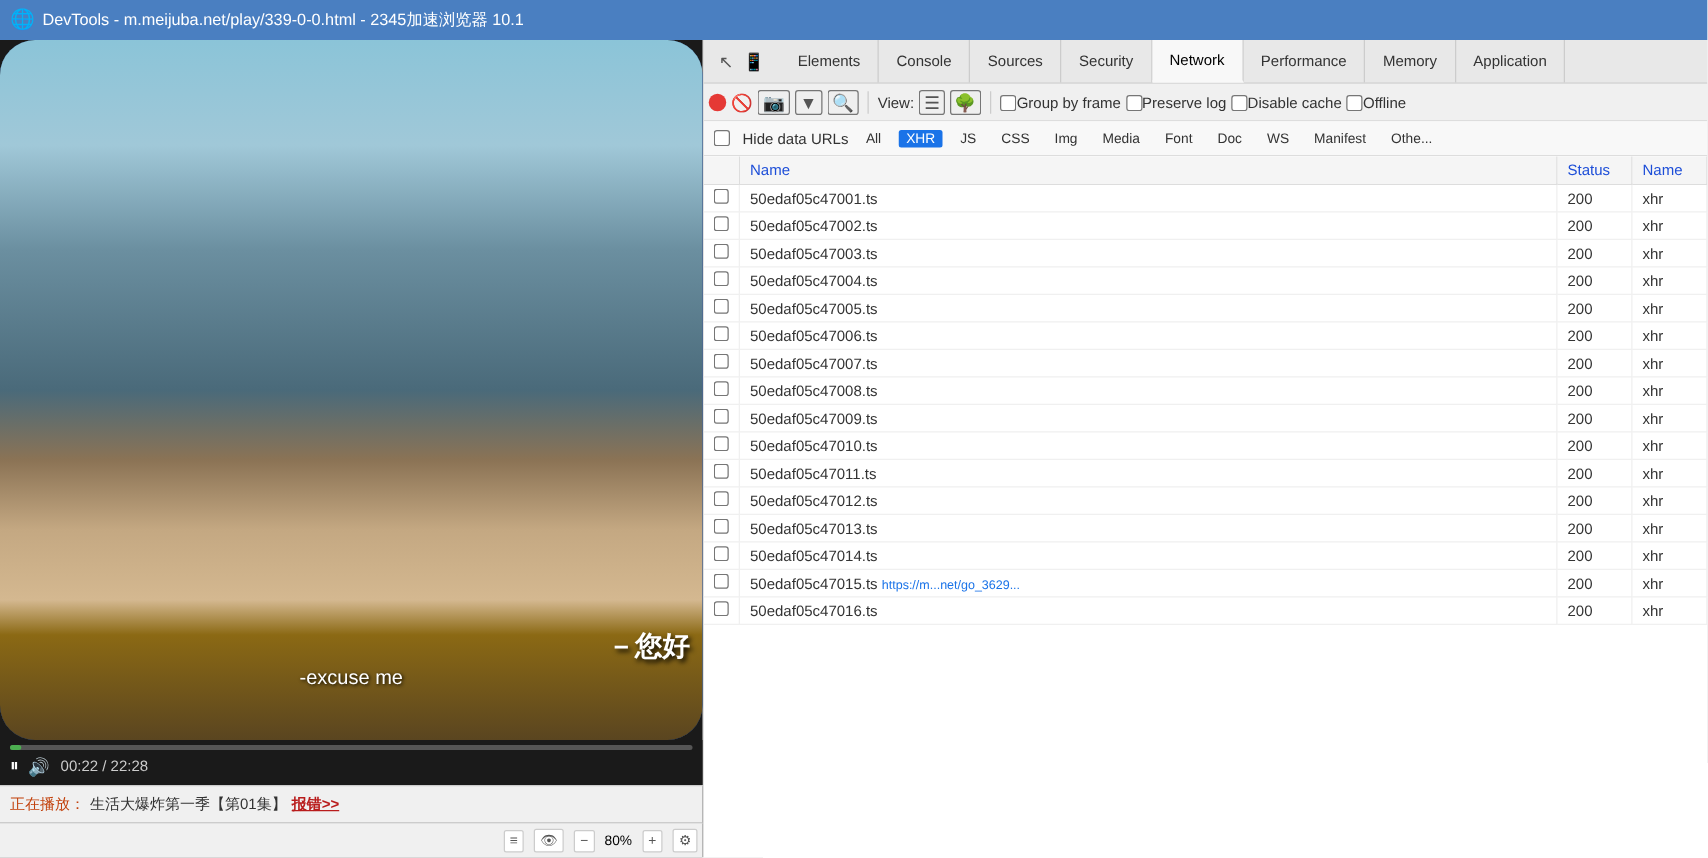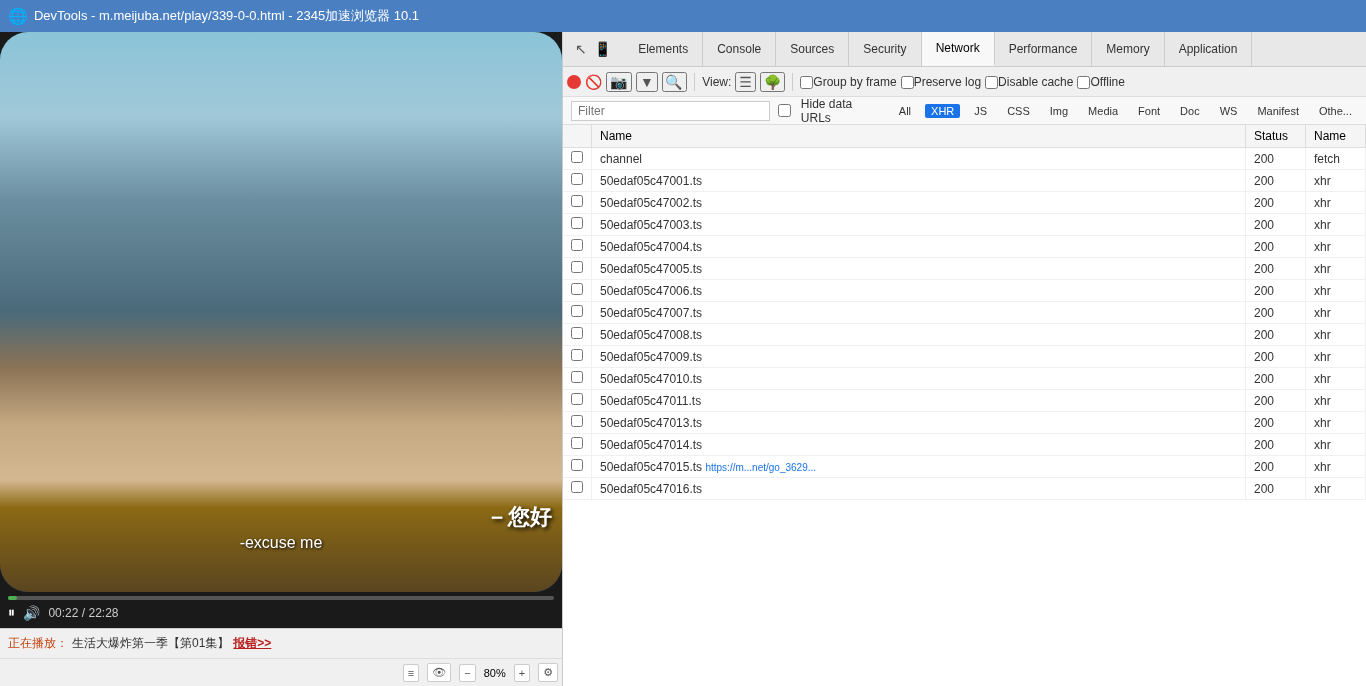--- a/index.html
+++ b/index.html
@@ -306,21 +306,21 @@
       top: 0;
       background: #f5f5f5;
       z-index: 1;
     }
     .network-table th {
       text-align: left;
       padding: 4px 8px;
       border-bottom: 1px solid #ddd;
       border-right: 1px solid #ddd;
       font-weight: normal;
-      color: #000000;
+      color: #1d4ed8;
       white-space: nowrap;
       font-size: 12px;
     }
     .network-table td {
       padding: 3px 8px;
       border-bottom: 1px solid #f0f0f0;
       border-right: 1px solid #f0f0f0;
       white-space: nowrap;
       overflow: hidden;
       text-overflow: ellipsis;
@@ -449,21 +449,20 @@
         <input type="checkbox" style="">
         <span>Disable cache</span>
       </label>
       <label class="checkbox-label">
         <input type="checkbox" style="">
         <span>Offline</span>
       </label>
     </div>
 
     <div class="filter-bar">
-      <input class="filter-input" type="text" placeholder="Filter" style="">
       <label class="hide-data-label">
         <input type="checkbox" style="">
         <span>Hide data URLs</span>
       </label>
       <button class="type-filter-btn">All</button>
       <button class="type-filter-btn active">XHR</button>
       <button class="type-filter-btn">JS</button>
       <button class="type-filter-btn">CSS</button>
       <button class="type-filter-btn">Img</button>
       <button class="type-filter-btn">Media</button>
@@ -479,26 +478,20 @@
       <table class="network-table">
         <thead>
           <tr>
             <th class="col-checkbox"></th>
             <th class="col-name">Name</th>
             <th class="col-status">Status</th>
             <th class="col-type">Name</th>
           </tr>
         </thead>
         <tbody id="network-rows">
-        <tr>
-              <td class="col-checkbox"><input type="checkbox" class="row-checkbox" style=""></td>
-              <td class="col-name">channel</td>
-              <td class="col-status">200</td>
-              <td class="col-type">fetch</td>
-            </tr>
             <tr>
               <td class="col-checkbox"><input type="checkbox" class="row-checkbox" style=""></td>
               <td class="col-name">50edaf05c47001.ts</td>
               <td class="col-status">200</td>
               <td class="col-type">xhr</td>
             </tr>
             <tr>
               <td class="col-checkbox"><input type="checkbox" class="row-checkbox" style=""></td>
               <td class="col-name">50edaf05c47002.ts</td>
               <td class="col-status">200</td>
@@ -548,20 +541,26 @@
             </tr>
             <tr>
               <td class="col-checkbox"><input type="checkbox" class="row-checkbox" style=""></td>
               <td class="col-name">50edaf05c47010.ts</td>
               <td class="col-status">200</td>
               <td class="col-type">xhr</td>
             </tr>
             <tr>
               <td class="col-checkbox"><input type="checkbox" class="row-checkbox" style=""></td>
               <td class="col-name">50edaf05c47011.ts</td>
+              <td class="col-status">200</td>
+              <td class="col-type">xhr</td>
+            </tr>
+            <tr>
+              <td class="col-checkbox"><input type="checkbox" class="row-checkbox" style=""></td>
+              <td class="col-name">50edaf05c47012.ts</td>
               <td class="col-status">200</td>
               <td class="col-type">xhr</td>
             </tr>
             <tr>
               <td class="col-checkbox"><input type="checkbox" class="row-checkbox" style=""></td>
               <td class="col-name">50edaf05c47013.ts</td>
               <td class="col-status">200</td>
               <td class="col-type">xhr</td>
             </tr>
             <tr>

